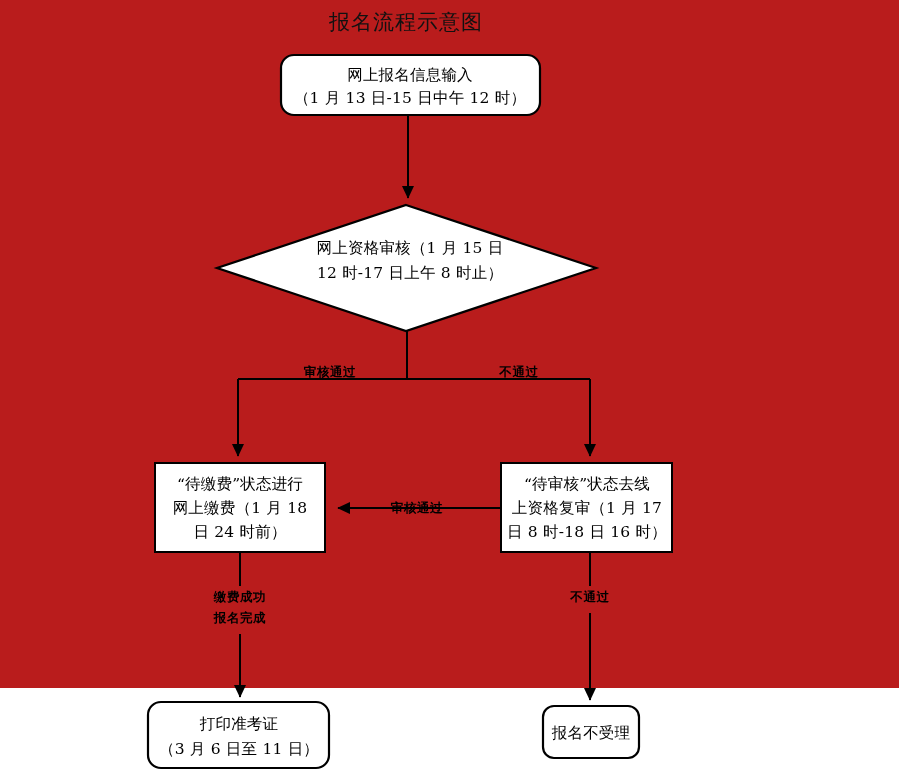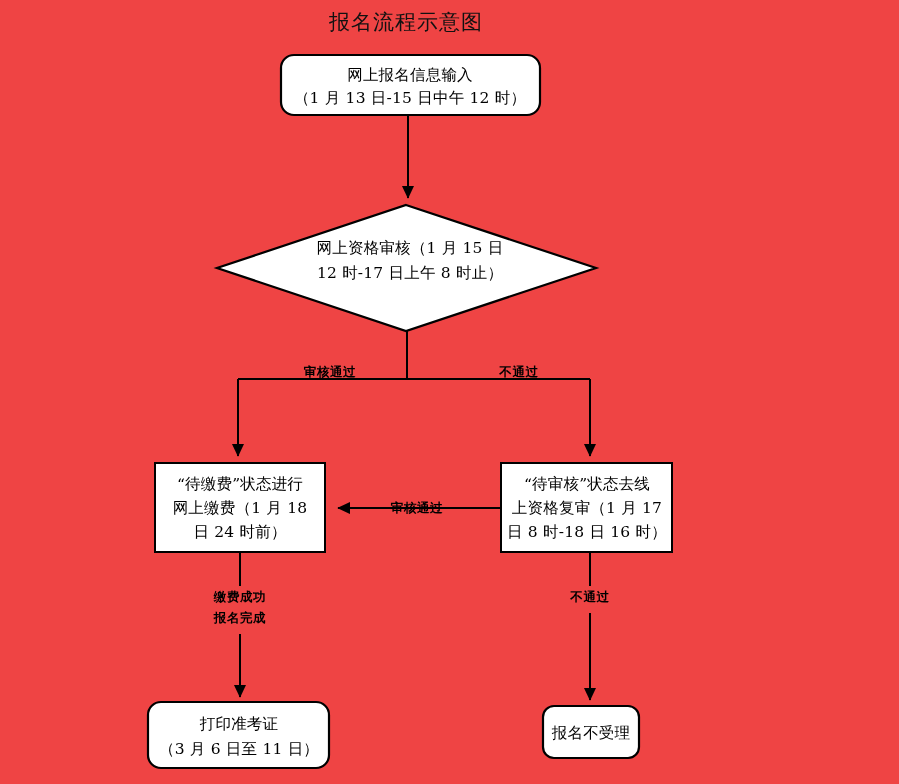--- a/index.html
+++ b/index.html
@@ -10,22 +10,22 @@
   body {
     width: 899px;
     height: 784px;
     font-family: "DejaVu Serif", "Liberation Serif", serif;
     color: #000000;
     overflow: hidden;
   }
   #flow-root {
     position: relative;
     width: 899px;
-    height: 784px;
-    background: #ef4444;
+    height: 688px;
+    background: #b91c1c;
     text-align: right;
   }
   svg.flow-canvas {
     position: absolute;
     left: 0;
     top: 0;
     width: 899px;
     height: 784px;
     display: block;
   }

